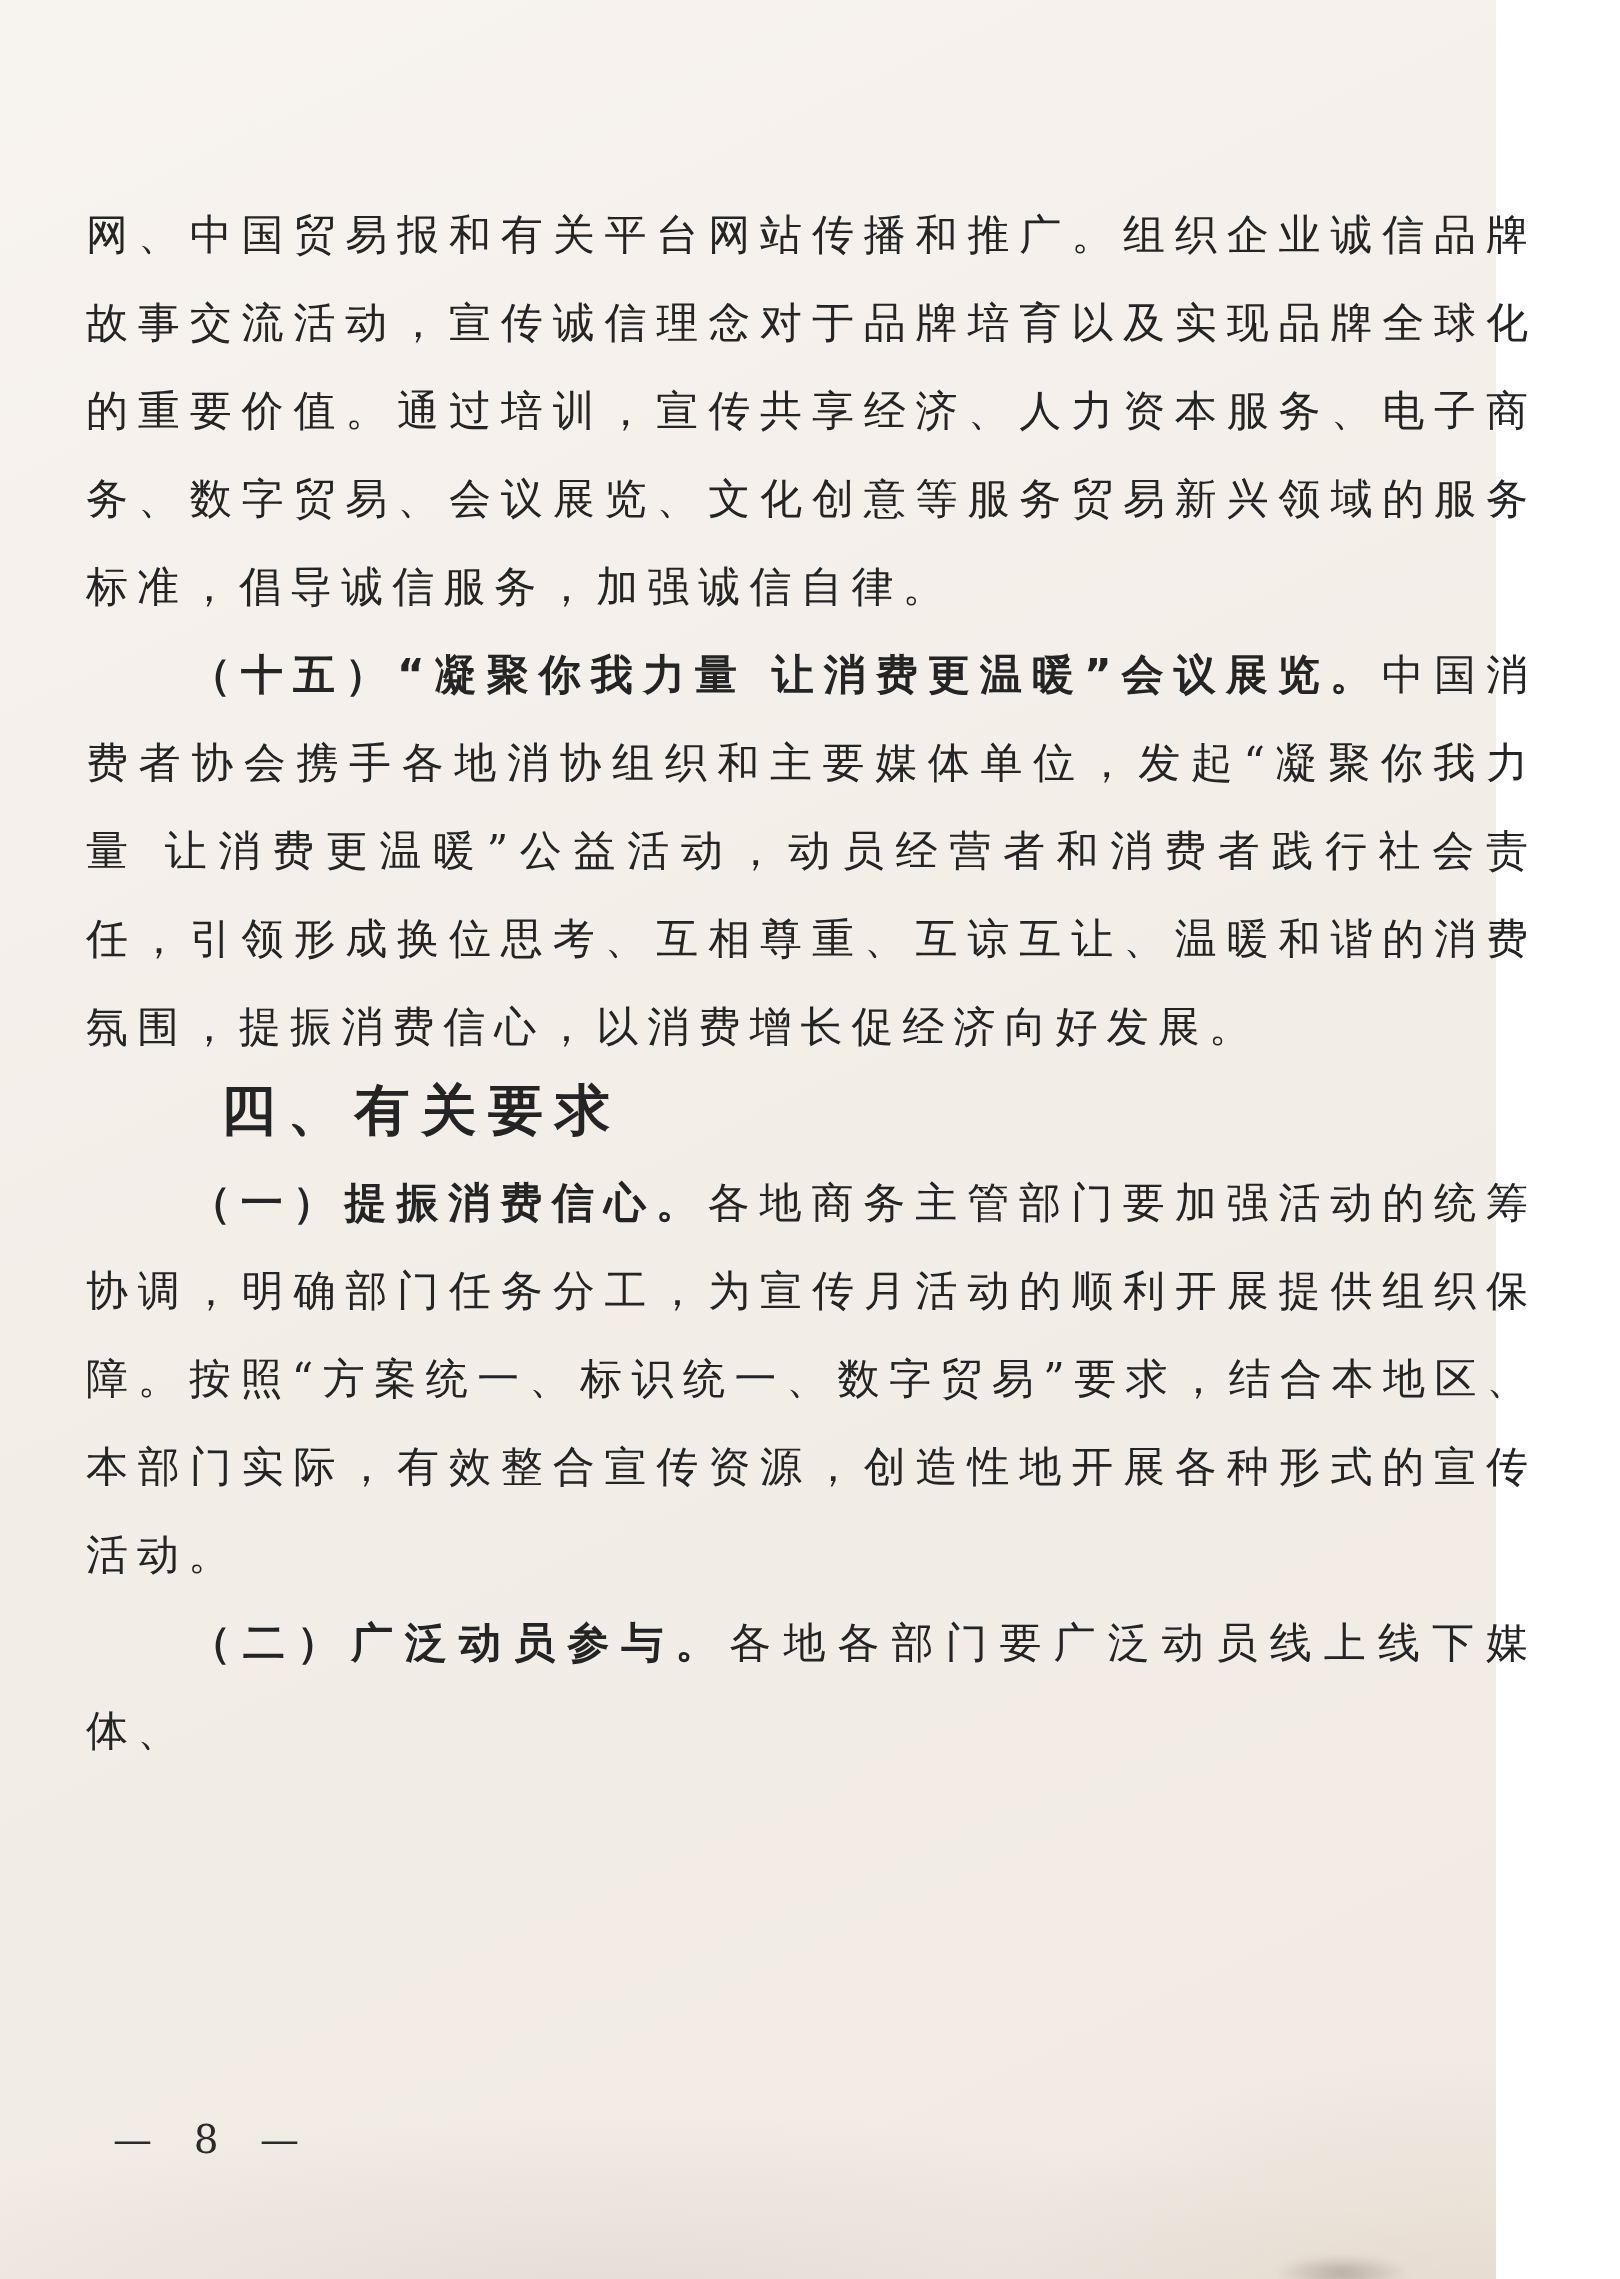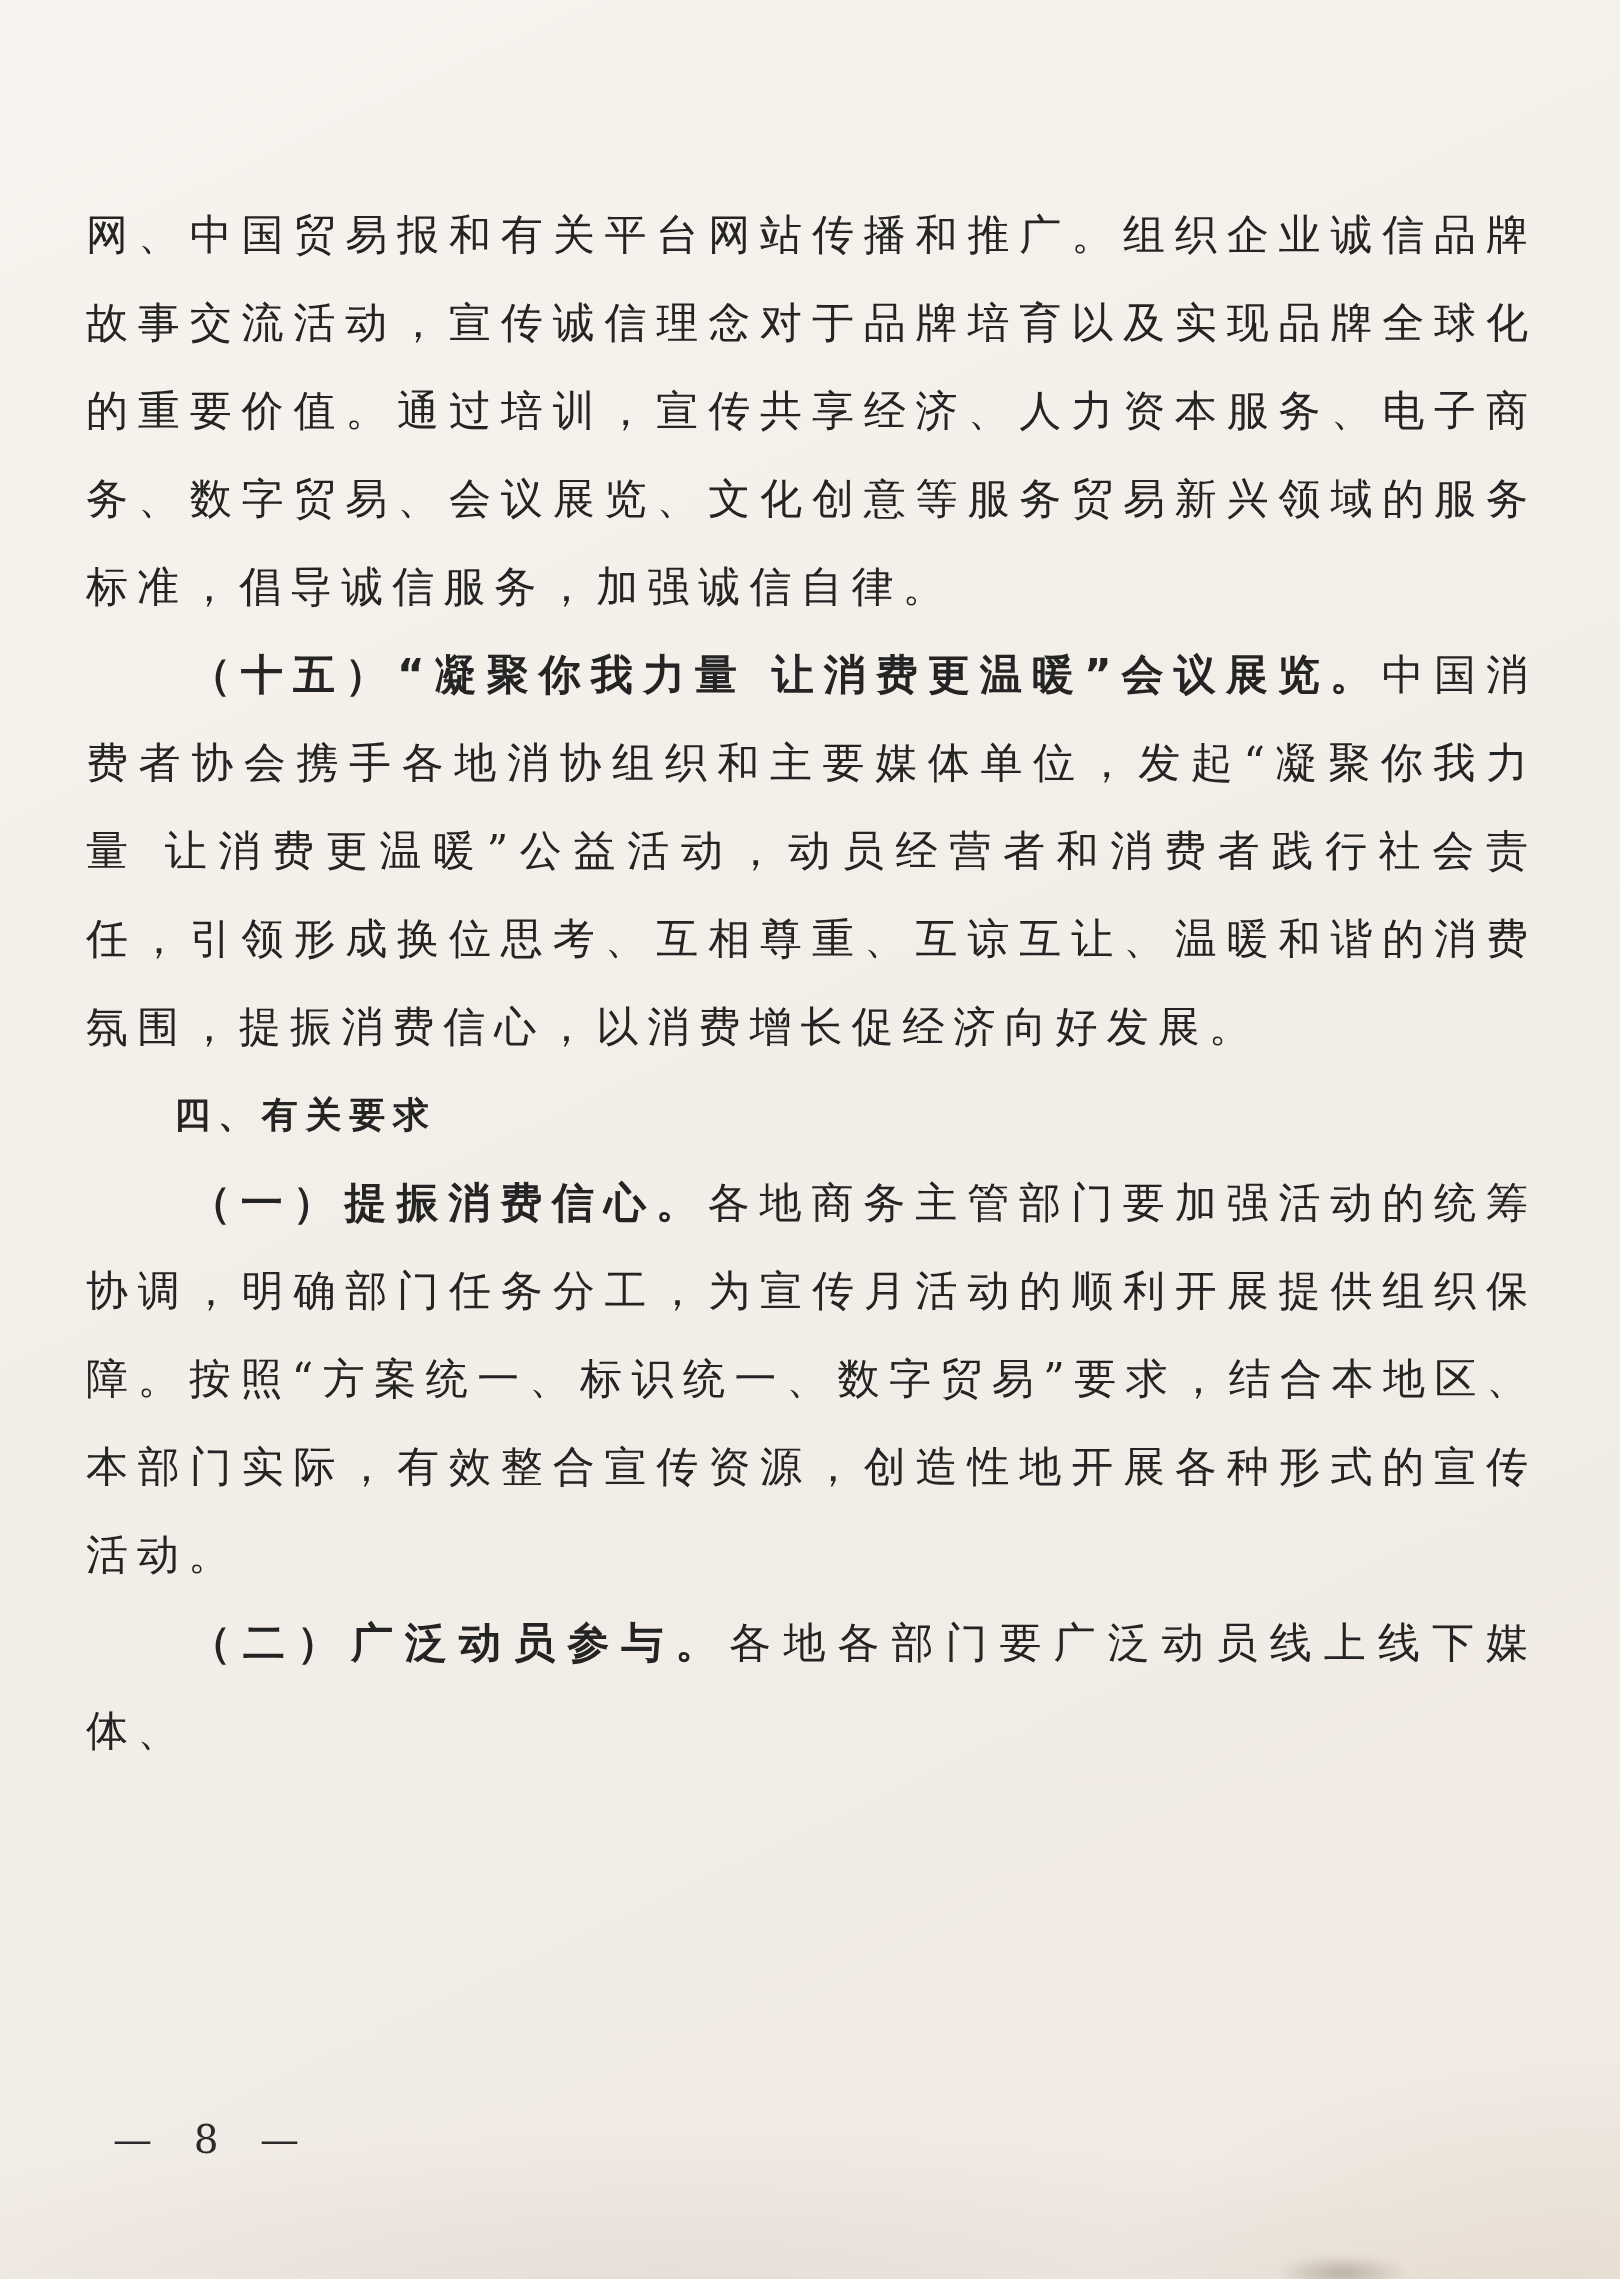--- a/index.html
+++ b/index.html
@@ -4,21 +4,21 @@
 <style>
   html, body {
     margin: 0;
     padding: 0;
     width: 1620px;
     height: 2280px;
     overflow: hidden;
   }
   .page {
     position: relative;
-    width: 1620px;
+    width: 1496px;
     height: 2280px;
     background:
       radial-gradient(ellipse 810px 450px at 97% 102%, rgba(213,192,172,0.38), rgba(213,192,172,0) 60%),
       radial-gradient(ellipse 1260px 270px at 40% 101%, rgba(120,100,90,0.10), rgba(120,100,90,0) 70%),
       linear-gradient(155deg, #f7f3ee 0%, #f3eee8 45%, #f0eae3 100%);
     font-family: "DejaVu Serif", "Liberation Serif", serif;
     color: #242424;
   }
   .text-block {
     position: absolute;
@@ -34,26 +34,26 @@
     text-align: justify;
     text-justify: inter-character;
   }
   .para.indent { text-indent: 2.45em; }
   .para .lead {
     font-weight: 700;
     font-family: "DejaVu Sans", "Liberation Sans", sans-serif;
   }
   .section-heading {
     margin: 0;
-    font-size: 36px;
+    font-size: 55px;
     line-height: 88px;
     letter-spacing: 0.215em;
     text-indent: 2.45em;
     font-weight: 700;
-    font-family: Liberation Serif, serif;
+    font-family: Liberation Mono, monospace;
   }
   .page-footer {
     position: absolute;
     left: 113px;
     top: 2117px;
     font-size: 39px;
     letter-spacing: 0.1em;
     word-spacing: 0.55em;
     color: #2a2a2a;
   }

